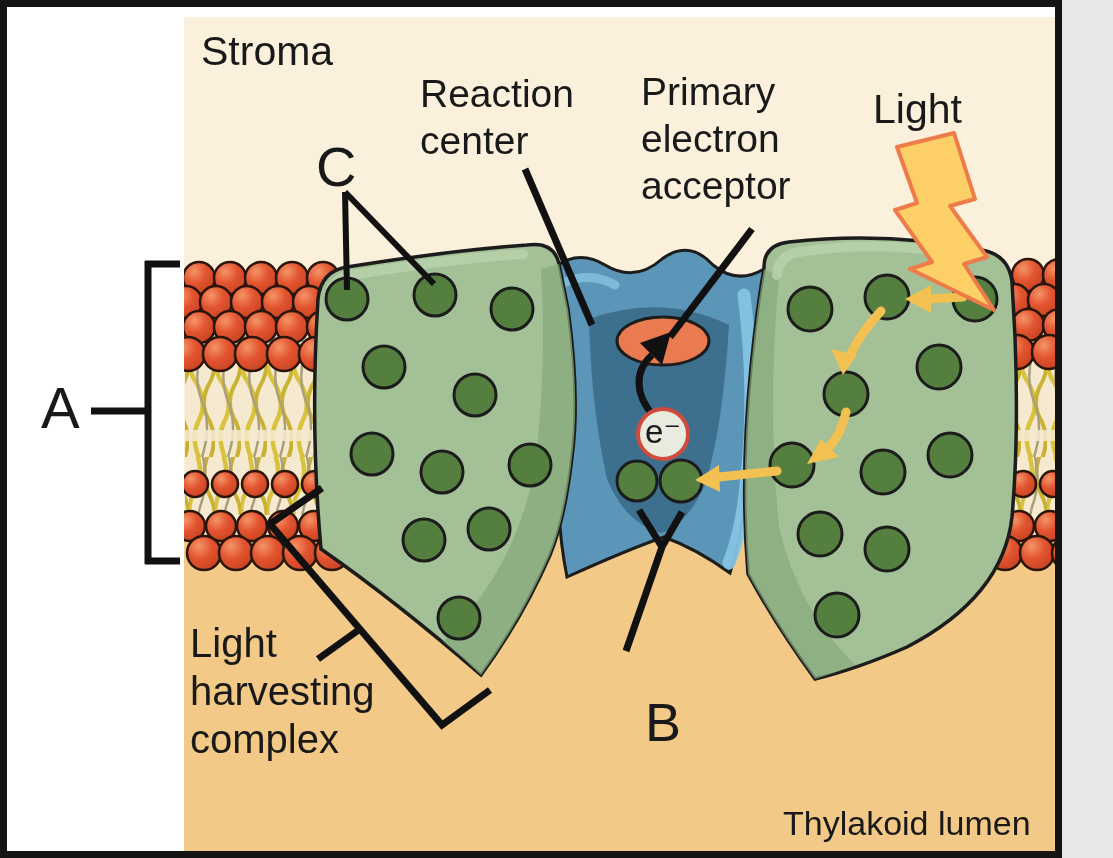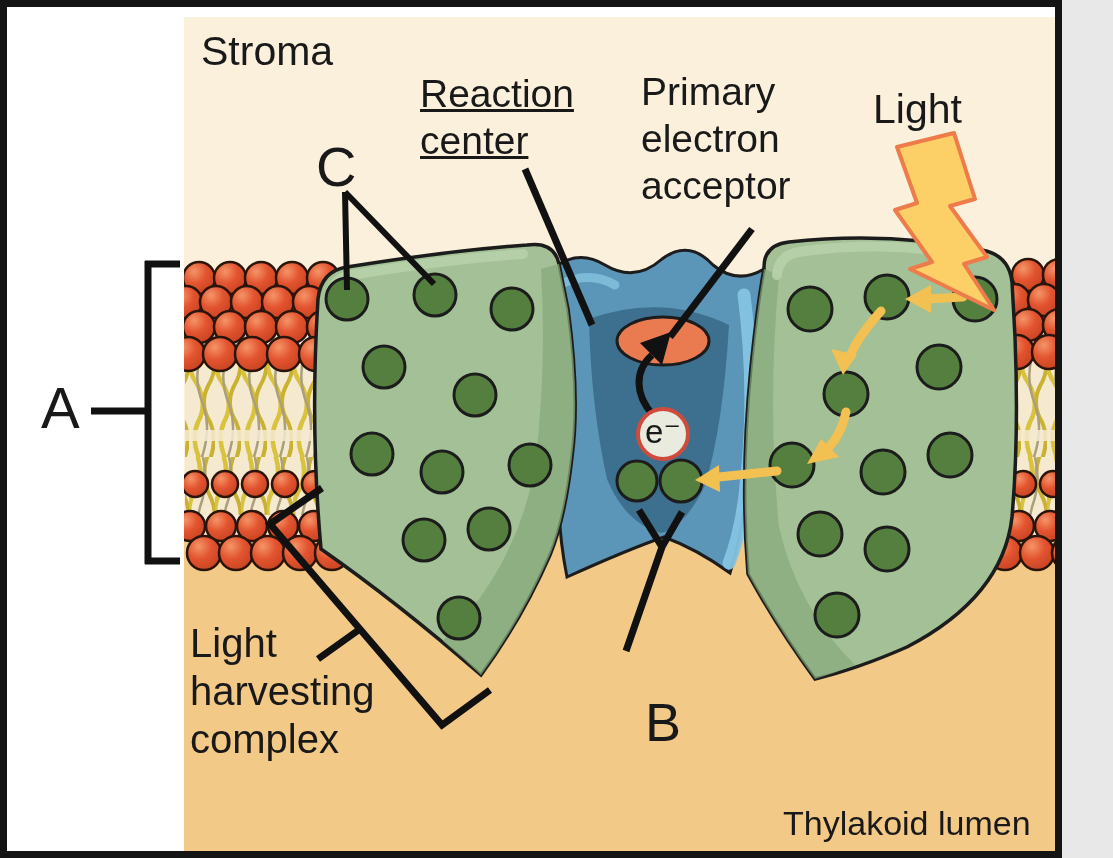--- a/index.html
+++ b/index.html
@@ -217,21 +217,21 @@
       <path d="M 315,481 L 263,517 L 435,718 L 483,683 M 353,622 L 311,652" stroke-width="7"></path>
     </g>
   </g>
 
   <g stroke="#111" fill="none" stroke-width="7">
     <path d="M 141,254 L 141,557 M 138,257 L 173,257 M 138,554 L 173,554 M 84,404 L 141,404"></path>
   </g>
 </svg>
 
 <div class="lbl" id="lbl-stroma" style="left:194px;top:20px;font-size:41px;">Stroma</div>
-<div class="lbl" id="lbl-rc" style="left:413px;top:64px;font-size:39px;text-decoration:underline;">Reaction
+<div class="lbl" id="lbl-rc" style="left:413px;top:64px;font-size:39px;">Reaction
 center</div>
 <div class="lbl" id="lbl-pea" style="left:634px;top:62px;font-size:39px;">Primary
 electron
 acceptor</div>
 <div class="lbl" id="lbl-light" style="left:866px;top:78px;font-size:41px;">Light</div>
 <div class="lbl big" id="lbl-c" style="left:309px;top:132px;font-size:56px;">C</div>
 <div class="lbl big" id="lbl-a" style="left:34px;top:372px;font-size:58px;">A</div>
 <div class="lbl big" id="lbl-b" style="left:638px;top:688px;font-size:54px;">B</div>
 <div class="lbl" id="lbl-lhc" style="left:183px;top:612px;font-size:40px;">Light
 harvesting

